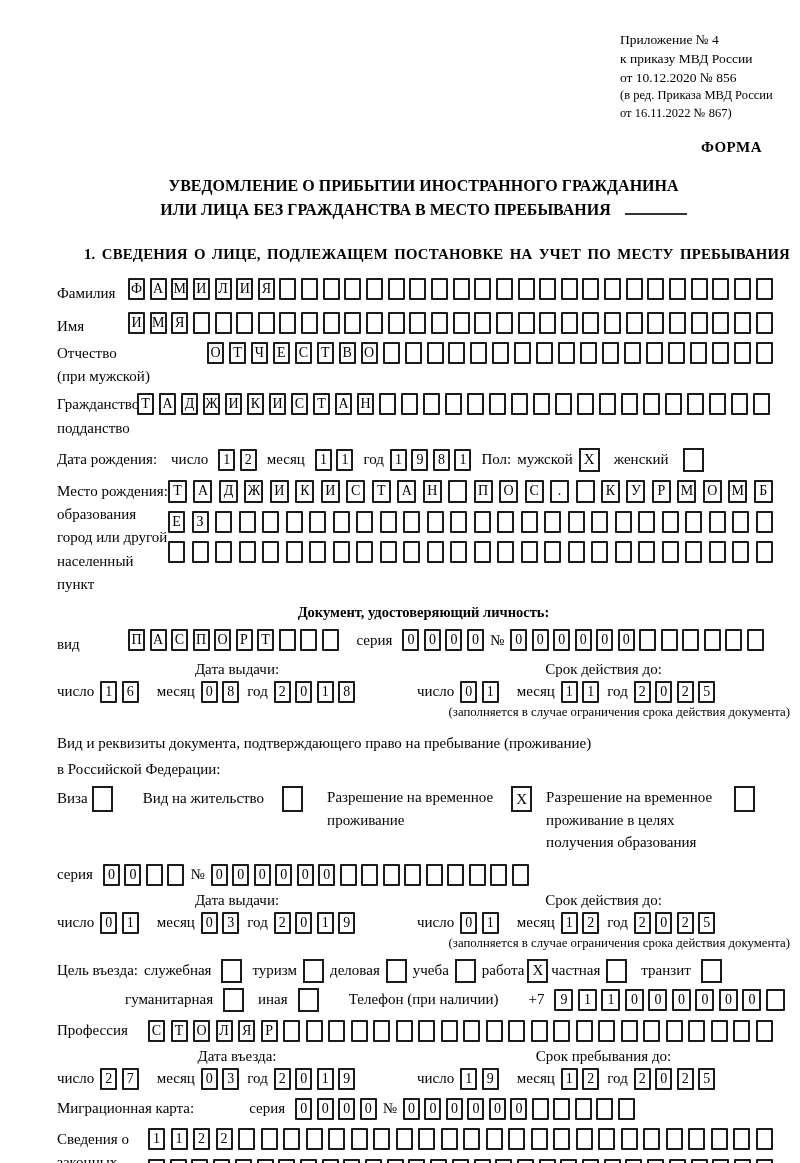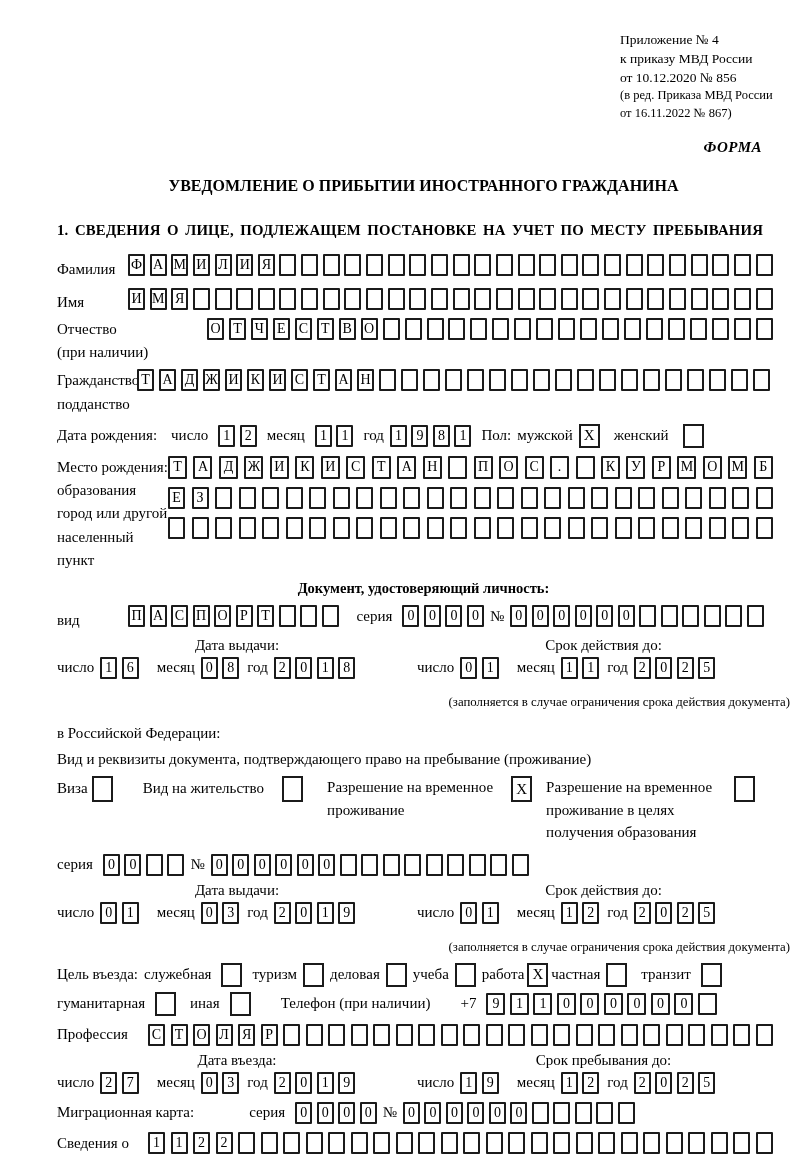--- a/index.html
+++ b/index.html
@@ -7,27 +7,27 @@
   body {
     width:800px; height:1163px; overflow:hidden;
     font-family:"Liberation Serif","DejaVu Serif",serif;
     color:#000;
   }
   .page { padding:30px 10px 0 57px; width:800px; }
 
   
   .hdr-block { margin-left:563px; width:170px; font-size:13.5px; line-height:1.42; }
   .hdr-block .small { font-size:12.5px; }
-  .forma { text-align:right; padding-right:28px; font-weight:bold; font-size:15px; margin-top:16px; letter-spacing:.5px;font-style:italic; }
+  .forma { text-align:right; padding-right:28px; font-weight:bold; font-size:15px; margin-top:16px; letter-spacing:.5px; }
 
   
   .title { text-align:center; font-weight:bold; font-size:16px; line-height:1.5; margin-top:18px; }
   .uline { display:inline-block; width:62px; border-bottom:2px solid #333; margin-left:14px; vertical-align:baseline; }
 
-  .sec-heading { margin-top:24px; font-weight:bold; font-size:14.8px; word-spacing:2.5px; letter-spacing:.2px; white-space:nowrap; }
+  .sec-heading { margin-top:24px; font-weight:bold; font-size:14.8px; word-spacing:2.5px; letter-spacing:.2px; white-space:nowrap;text-align:right; }
 
   
   .row { display:flex; align-items:center; margin-top:5px; }
   .row.top { align-items:flex-start; }
   .lbl { font-size:15px; line-height:1.3; flex-shrink:0; }
   .lbl2 { font-size:15px; line-height:1.55; }
 
   
   .cells { display:flex; gap:4.5px; flex-shrink:0; }
   .cells.fill { justify-content:space-between; gap:0; }
@@ -63,21 +63,21 @@
   .center-bold { text-align:center; font-weight:bold; font-size:14.5px; margin-top:8px; }
 
   
   .two-col { display:flex; margin-top:6px; }
   .col-l { width:360px; flex-shrink:0; }
   .col-r { flex:1; }
   .dhead { text-align:center; font-size:15px; }
   .dgrp { display:flex; align-items:center; margin-top:3px; }
   .dgrp .lbl { margin-right:6px; }
   .dgrp .cells { margin-right:8px; }
-  .note { font-size:12.8px; text-align:right; margin-top:16px; }
+  .note { font-size:12.8px; text-align:right; margin-top:2px; }
 
   .para { font-size:15px; line-height:1.75; margin-top:10px; }
 
   .opt { display:flex; align-items:center; }
   .opt .lbl { margin-right:8px; }
   .optline { display:flex; align-items:flex-start; margin-top:4px; }
   .opt-multiline { text-align:left; font-size:15px; line-height:1.5; }
 
   .gap6{margin-left:6px;} .gap10{margin-left:10px;} .gap14{margin-left:14px;}
   .gap18{margin-left:18px;} .gap24{margin-left:24px;} .gap30{margin-left:30px;}
@@ -94,20 +94,21 @@
     <div>к приказу МВД России</div>
     <div>от 10.12.2020 № 856</div>
     <div class="small">(в ред. Приказа МВД России</div>
     <div class="small">от 16.11.2022 № 867)</div>
   </div>
 
   <div class="forma">ФОРМА</div>
 
   <div class="title">
     <div>УВЕДОМЛЕНИЕ О ПРИБЫТИИ ИНОСТРАННОГО ГРАЖДАНИНА</div>
+    <div><span>ИЛИ ЛИЦА БЕЗ ГРАЖДАНСТВА В МЕСТО ПРЕБЫВАНИЯ</span><span class="uline"></span></div>
   </div>
 
   <div class="sec-heading">1. СВЕДЕНИЯ О ЛИЦЕ, ПОДЛЕЖАЩЕМ ПОСТАНОВКЕ НА УЧЕТ ПО МЕСТУ ПРЕБЫВАНИЯ</div>
 
   <div class="row mt12">
     <span class="lbl lc-71">Фамилия</span>
     <span class="cells fill cw-name">
         <span class="cell">Ф</span>
         <span class="cell">А</span>
         <span class="cell">М</span>
@@ -173,21 +174,21 @@
         <span class="cell"></span>
         <span class="cell"></span>
         <span class="cell"></span>
         <span class="cell"></span>
       </span>
   </div>
 
   <div class="row top">
     <span class="lbl2 lc-150">
       <div>Отчество</div>
-      <div>(при наличии)</div>
+      <div>(при мужской)</div>
     </span>
     <span class="cells fill cw-patr">
         <span class="cell">О</span>
         <span class="cell">Т</span>
         <span class="cell">Ч</span>
         <span class="cell">Е</span>
         <span class="cell">С</span>
         <span class="cell">Т</span>
         <span class="cell">В</span>
         <span class="cell">О</span>
@@ -451,22 +452,22 @@
             <span class="cell">0</span>
             <span class="cell">2</span>
             <span class="cell">5</span>
           </span>
       </div>
       <div class="note">(заполняется в случае ограничения срока действия документа)</div>
     </div>
   </div>
 
   <div class="para">
+    <div>Вид и реквизиты документа, подтверждающего право на пребывание (проживание)</div>
     <div>в Российской Федерации:</div>
-    <div>Вид и реквизиты документа, подтверждающего право на пребывание (проживание)</div>
   </div>
 
   <div class="optline">
     <span class="opt">
       <span class="lbl" style="margin-right:4px">Виза</span>
       <span class="cb"></span>
     </span>
     <span class="opt gap30">
       <span class="lbl" style="margin-right:18px">Вид на жительство</span>
       <span class="cb"></span>
@@ -569,21 +570,21 @@
     <span class="cb sm gap6"></span>
     <span class="lbl gap6">работа</span>
     <span class="cb sm" style="margin-left:3px">X</span>
     <span class="lbl" style="margin-left:3px">частная</span>
     <span class="cb sm gap6"></span>
     <span class="lbl gap14">транзит</span>
     <span class="cb sm gap10"></span>
   </div>
 
   <div class="row">
-    <span class="lbl" style="">гуманитарная</span>
+    <span class="lbl" style="margin-left:68px">гуманитарная</span>
     <span class="cb sm gap10"></span>
     <span class="lbl gap14">иная</span>
     <span class="cb sm gap10"></span>
     <span class="lbl gap30">Телефон (при наличии)</span>
     <span class="lbl gap30">+7</span>
     <span class="cells ph gap10">
         <span class="cell">9</span>
         <span class="cell">1</span>
         <span class="cell">1</span>
         <span class="cell">0</span>

